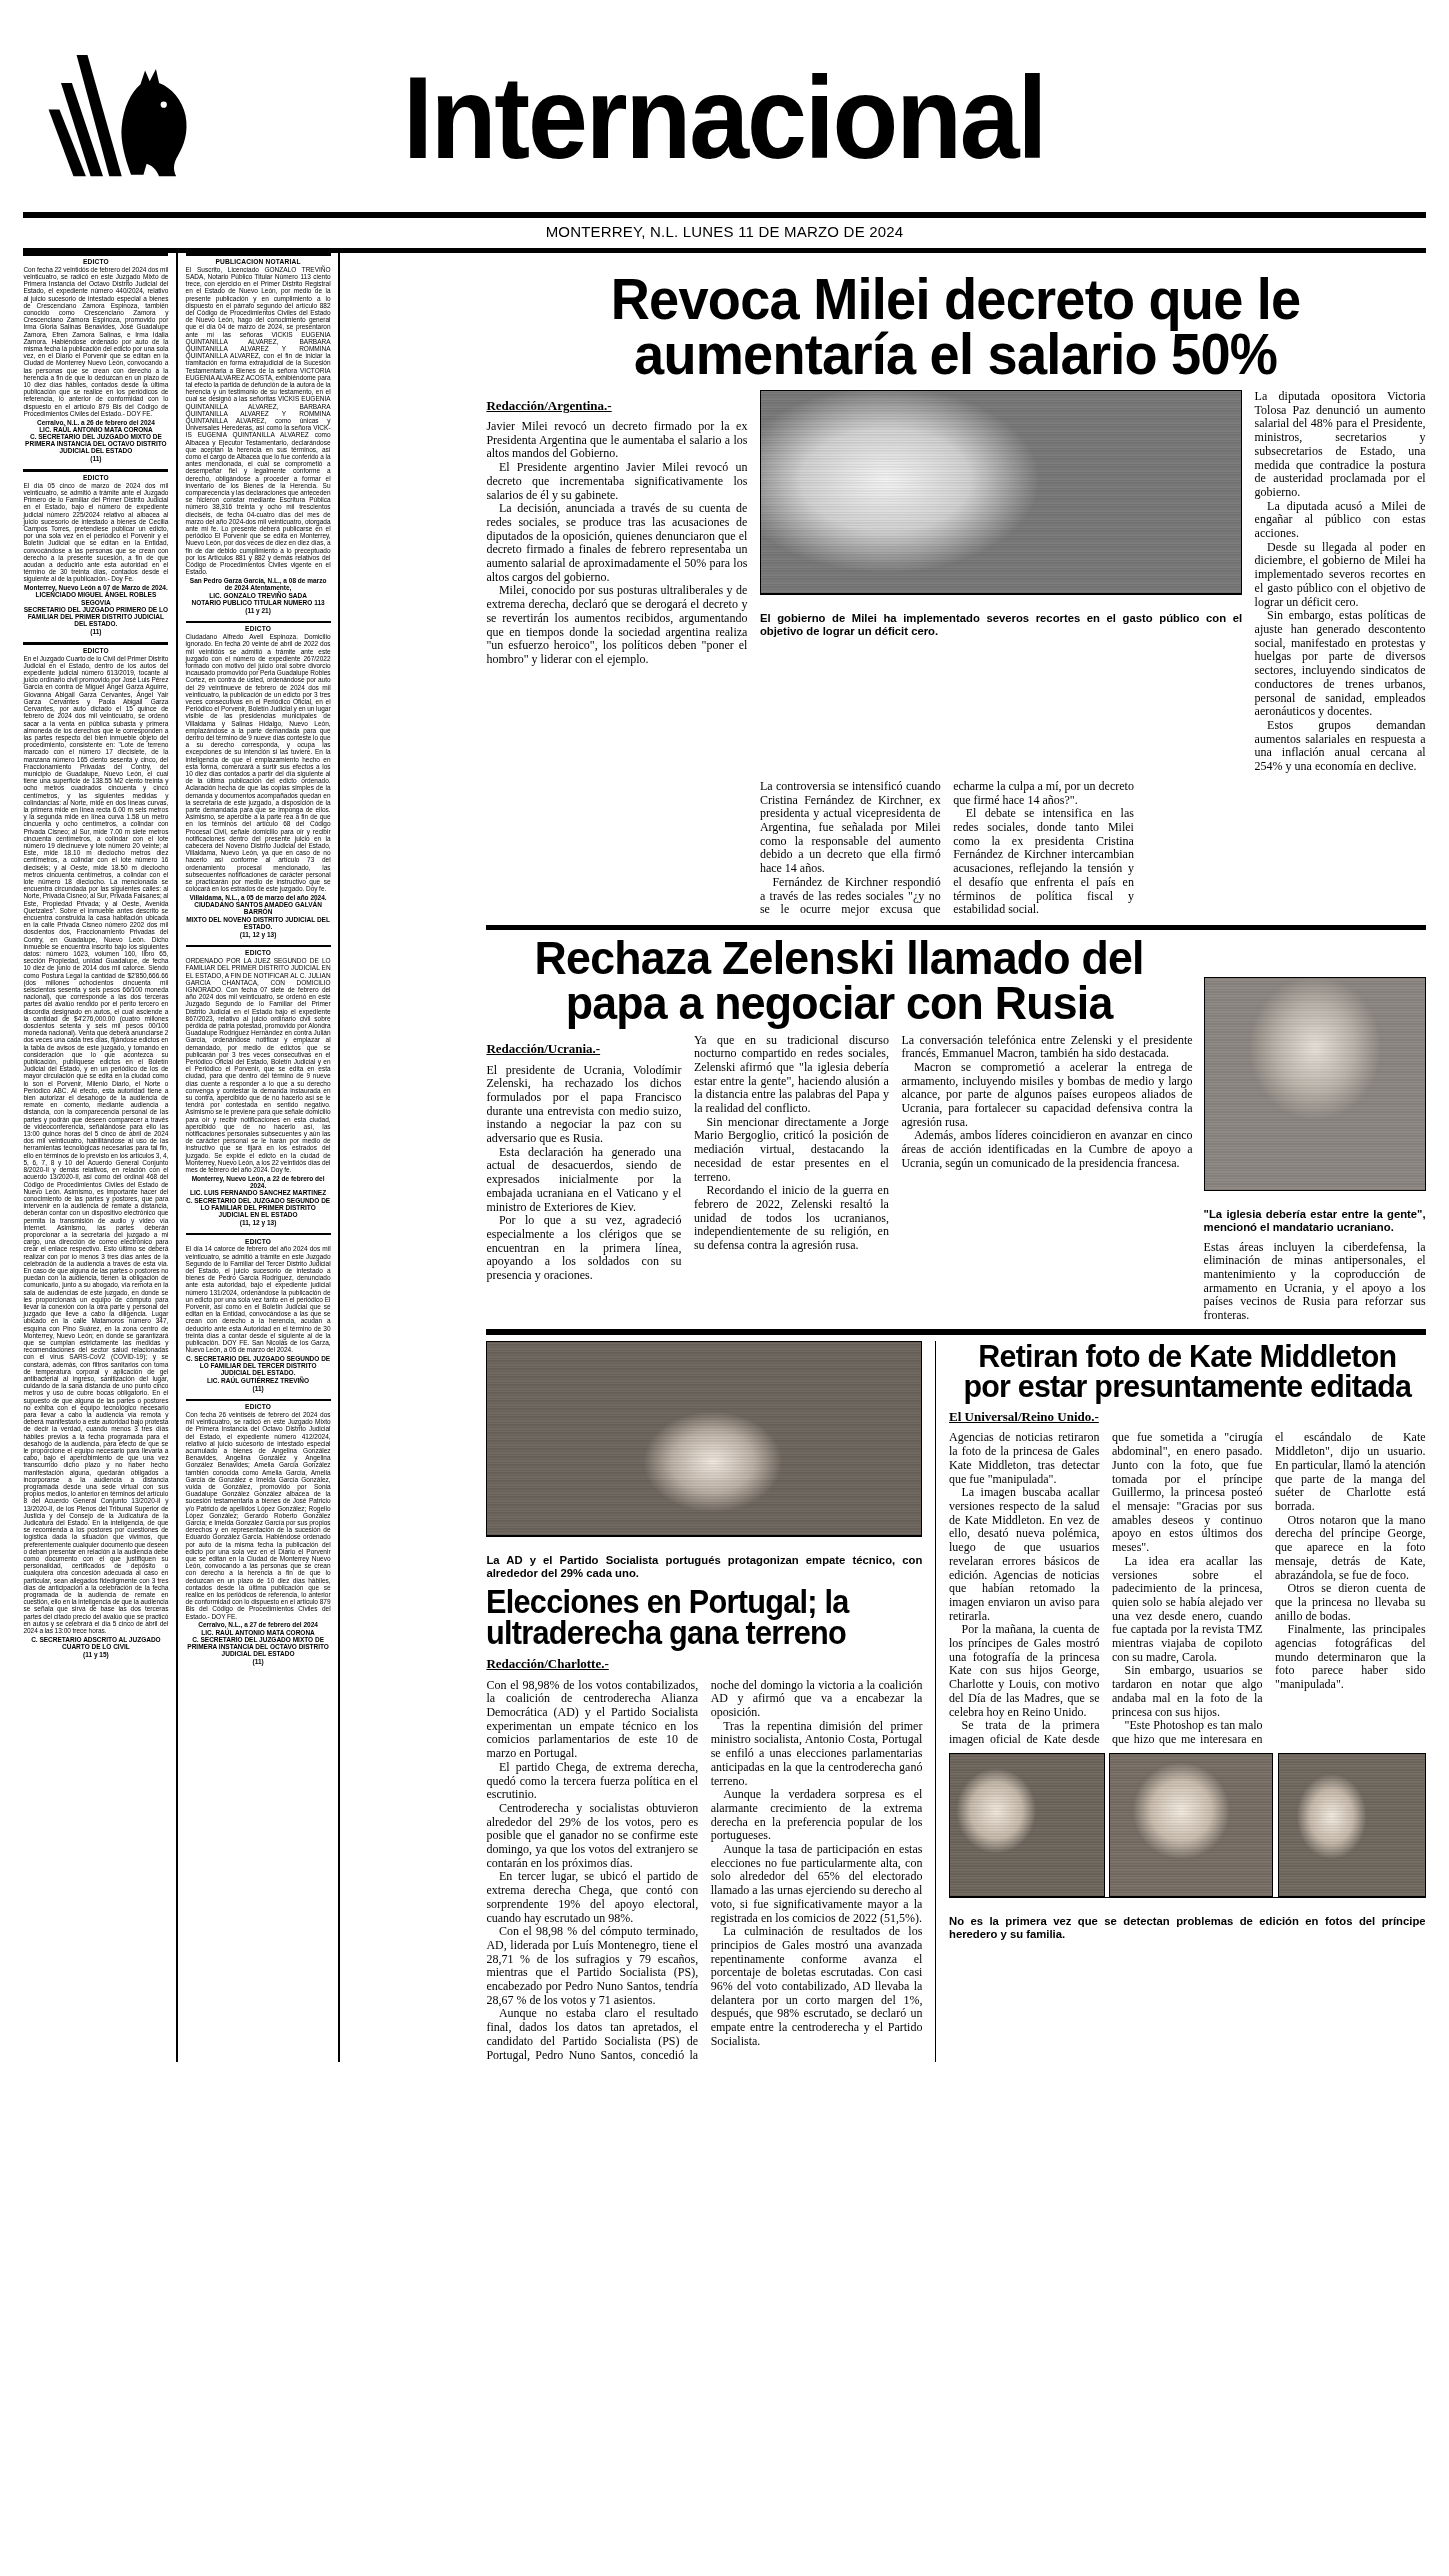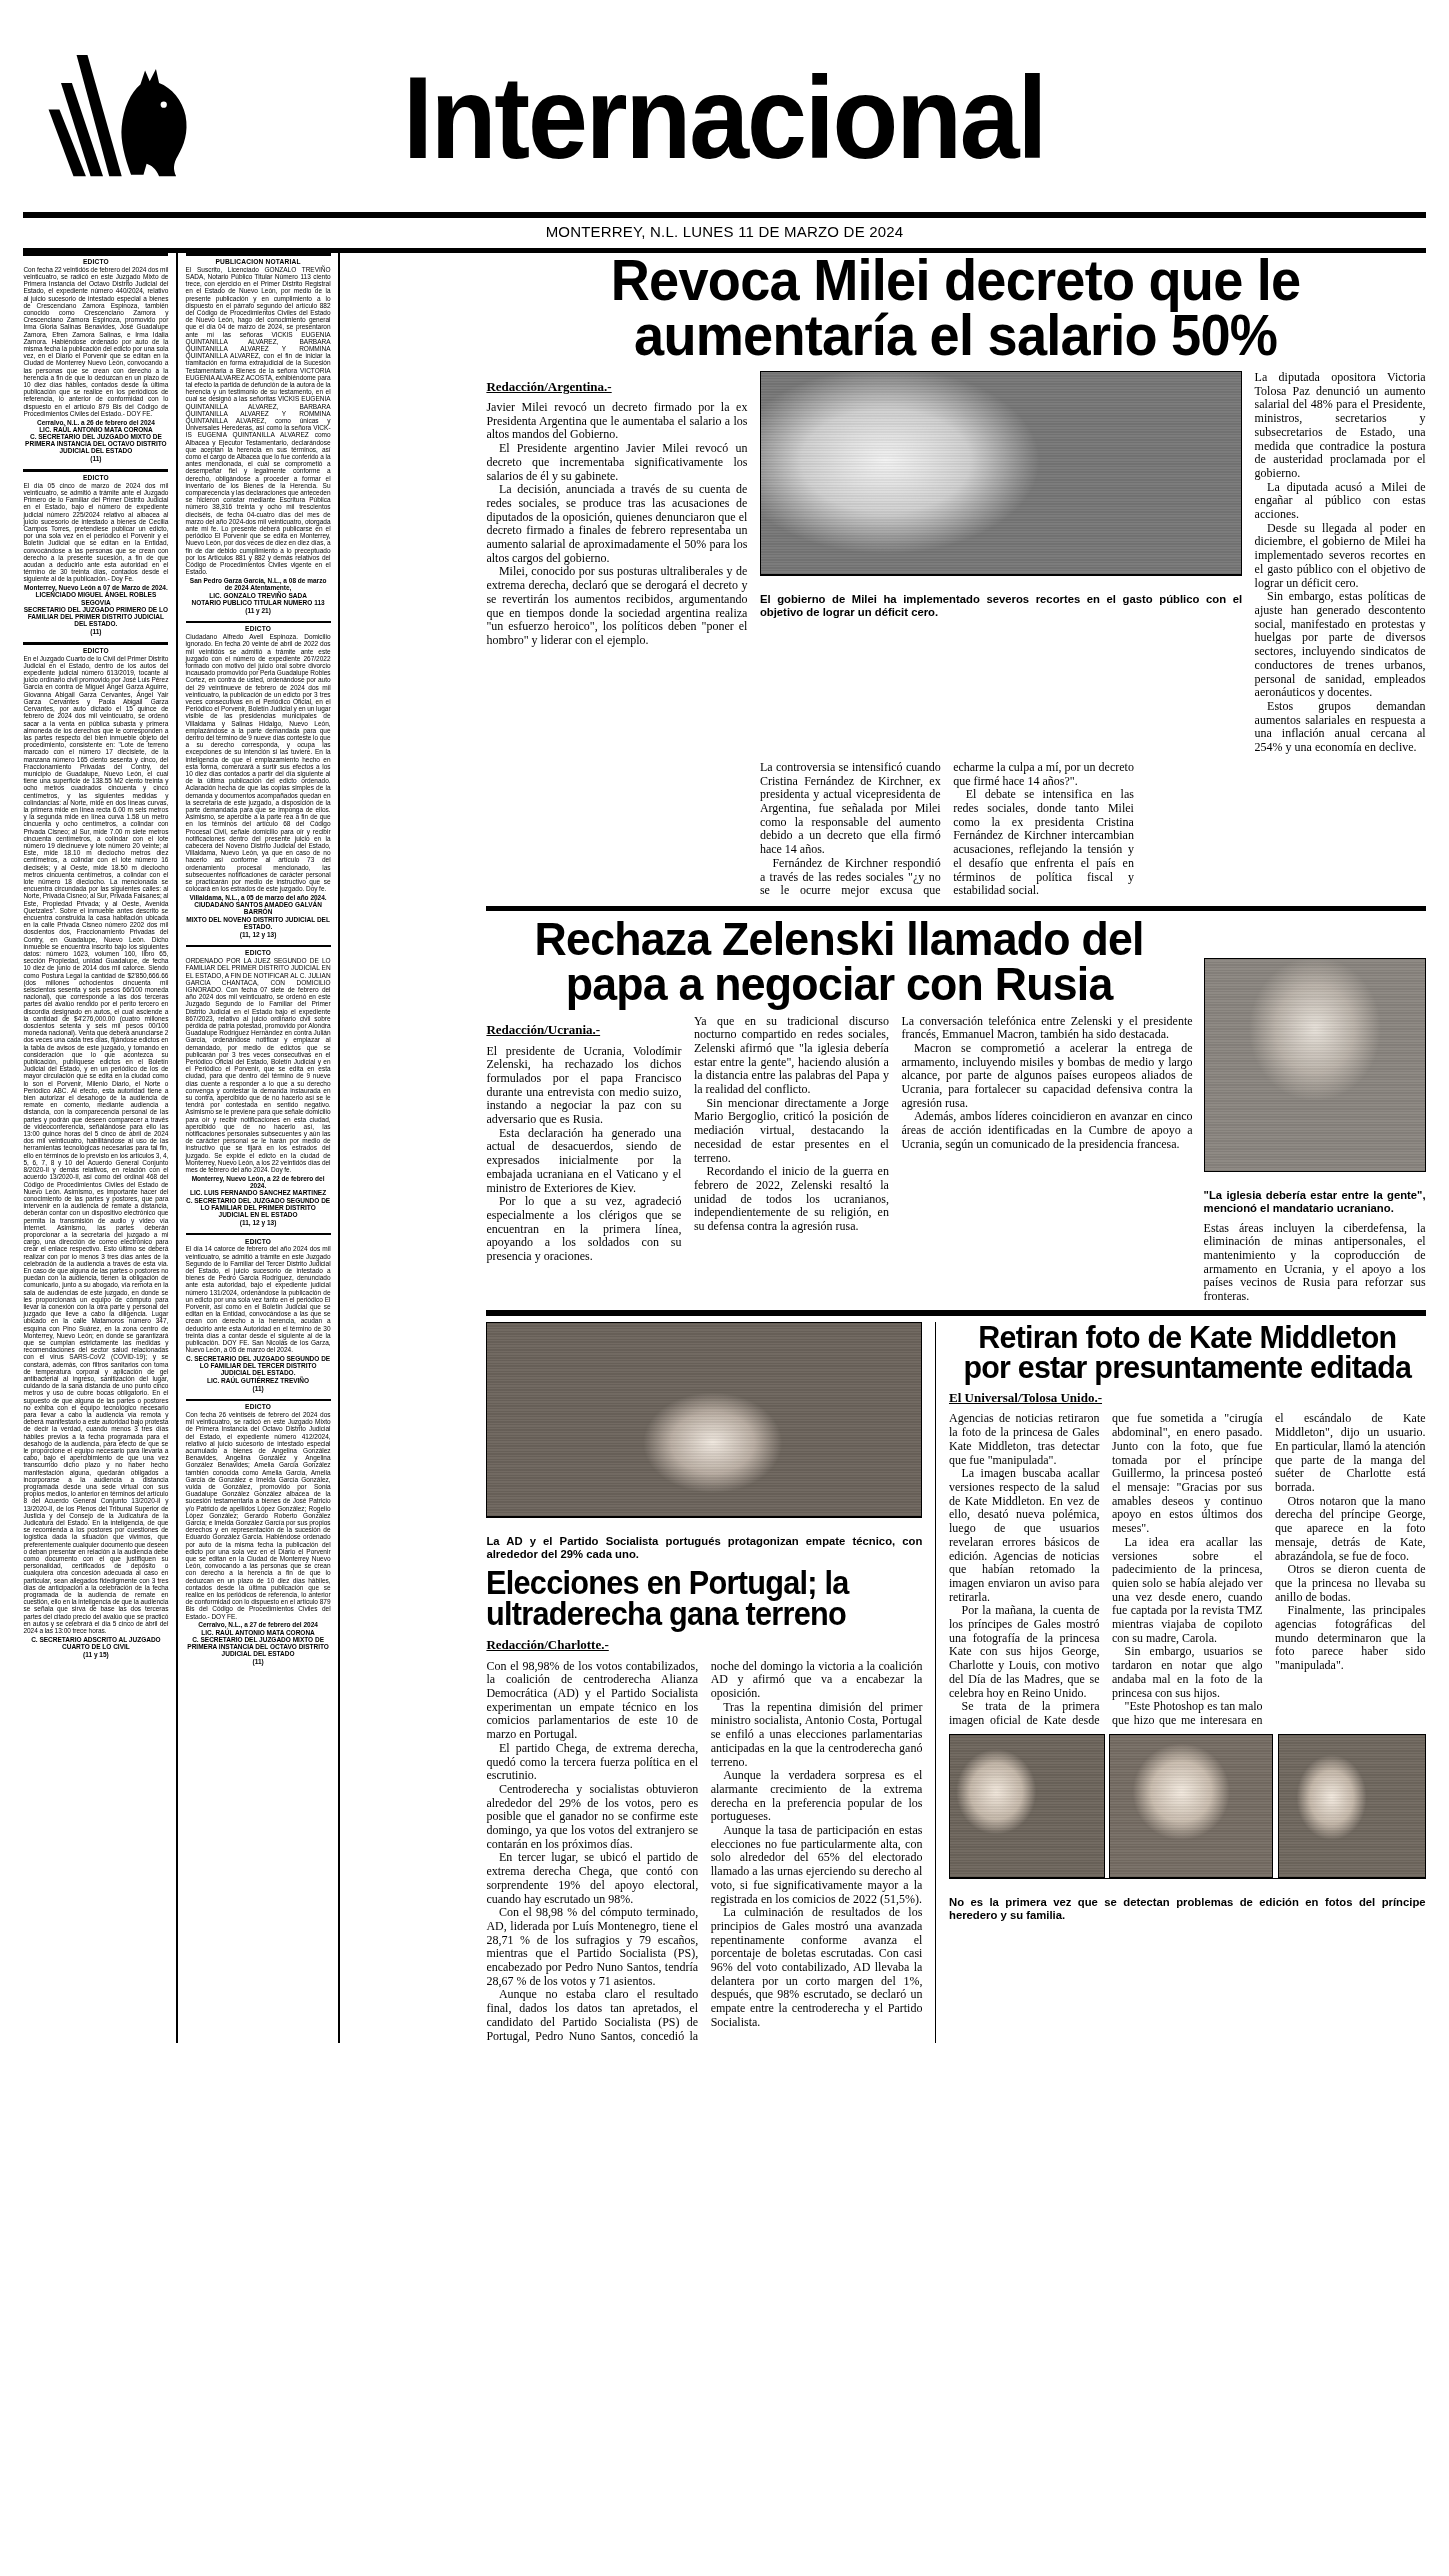--- a/index.html
+++ b/index.html
@@ -33,21 +33,21 @@
     text-align:center; font-family:"Liberation Sans",sans-serif;
     font-weight:normal; font-size:15px; letter-spacing:0.2px;
     padding:5.5px 0 4.7px 0;
   }
 
   
   .body-grid { display:flex; gap:0; align-items:stretch; }
   .legal-zone { width:452px; display:flex; gap:7.8px; flex-shrink:0; padding-right:9.4px; }
   .legal-col { width:145px; }
   .vline { width:1.6px; background:#000; flex-shrink:0; }
-  .news-zone { flex:1; padding-left:11px; }
+  .news-zone { flex:1; padding-left:11px;margin-top:19px; }
 
   
   .legal-col .notice { margin-bottom:7px; }
   .notice-rule { height:2.3px; background:#000; margin-bottom:2.3px; }
   .notice-head {
     text-align:center; font-family:"Liberation Sans",sans-serif;
     font-weight:bold; font-size:6.6px; letter-spacing:0.2px; margin-bottom:0.8px;
   }
   .notice-body {
     font-family:"Liberation Sans",sans-serif;
@@ -328,21 +328,21 @@
             <p>Aunque la verdadera sorpresa es el alarmante crecimiento de la extrema derecha en la preferencia popular de los portugueses.</p>
             <p>Aunque la tasa de participación en estas elecciones no fue particularmente alta, con solo alrededor del 65% del electorado llamado a las urnas ejerciendo su derecho al voto, si fue significativamente mayor a la registrada en los comicios de 2022 (51,5%).</p>
             <p>La culminación de resultados de los principios de Gales mostró una avanzada repentinamente conforme avanza el porcentaje de boletas escrutadas. Con casi 96% del voto contabilizado, AD llevaba la delantera por un corto margen del 1%, después, que 98% escrutado, se declaró un empate entre la centroderecha y el Partido Socialista.</p>
           </div>
         </div>
 
         <div class="vline"></div>
 
         <div style="flex:1;">
           <div class="headline h-kate">Retiran foto de Kate Middleton por estar presuntamente editada</div>
-          <div class="byline">El Universal/Tolosa Unido.-</div>
+          <div class="byline">El Universal/Reino Unido.-</div>
           <div class="artbody cols3">
             <p class="lead">Agencias de noticias retiraron la foto de la princesa de Gales Kate Middleton, tras detectar que fue "manipulada".</p>
             <p>La imagen buscaba acallar versiones respecto de la salud de Kate Middleton. En vez de ello, desató nueva polémica, luego de que usuarios revelaran errores básicos de edición. Agencias de noticias que habían retomado la imagen enviaron un aviso para retirarla.</p>
             <p>Por la mañana, la cuenta de los príncipes de Gales mostró una fotografía de la princesa Kate con sus hijos George, Charlotte y Louis, con motivo del Día de las Madres, que se celebra hoy en Reino Unido.</p>
             <p>Se trata de la primera imagen oficial de Kate desde que fue sometida a "cirugía abdominal", en enero pasado. Junto con la foto, que fue tomada por el príncipe Guillermo, la princesa posteó el mensaje: "Gracias por sus amables deseos y continuo apoyo en estos últimos dos meses".</p>
             <p>La idea era acallar las versiones sobre el padecimiento de la princesa, quien solo se había alejado ver una vez desde enero, cuando fue captada por la revista TMZ mientras viajaba de copiloto con su madre, Carola.</p>
             <p>Sin embargo, usuarios se tardaron en notar que algo andaba mal en la foto de la princesa con sus hijos.</p>
             <p>"Este Photoshop es tan malo que hizo que me interesara en el escándalo de Kate Middleton", dijo un usuario. En particular, llamó la atención que parte de la manga del suéter de Charlotte está borrada.</p>
             <p>Otros notaron que la mano derecha del príncipe George, que aparece en la foto mensaje, detrás de Kate, abrazándola, se fue de foco.</p>
             <p>Otros se dieron cuenta de que la princesa no llevaba su anillo de bodas.</p>

